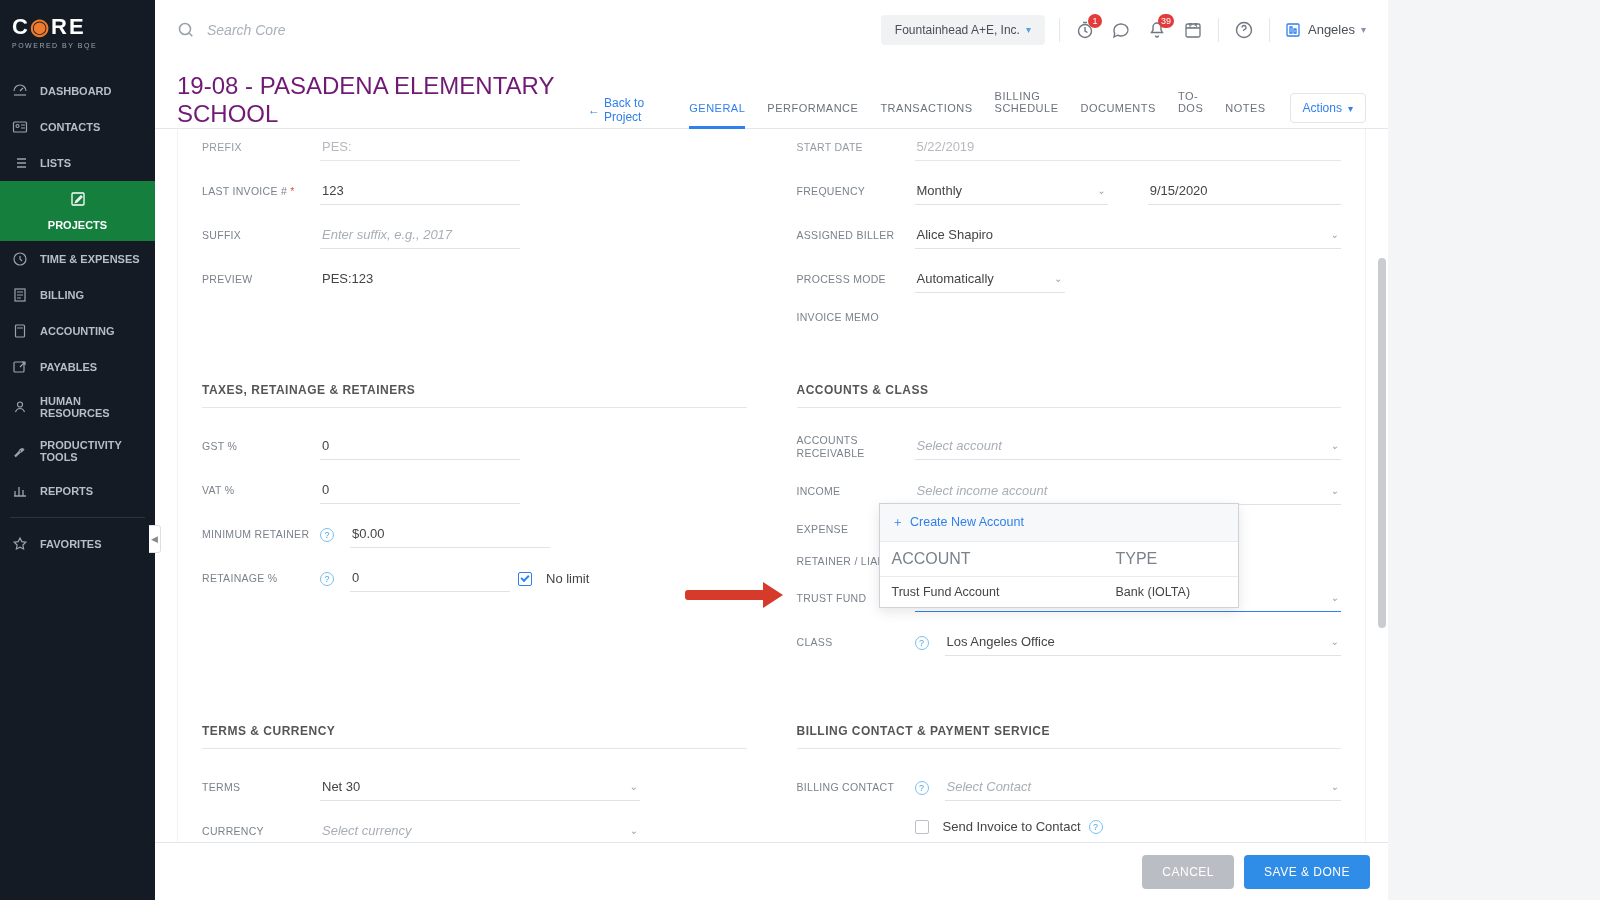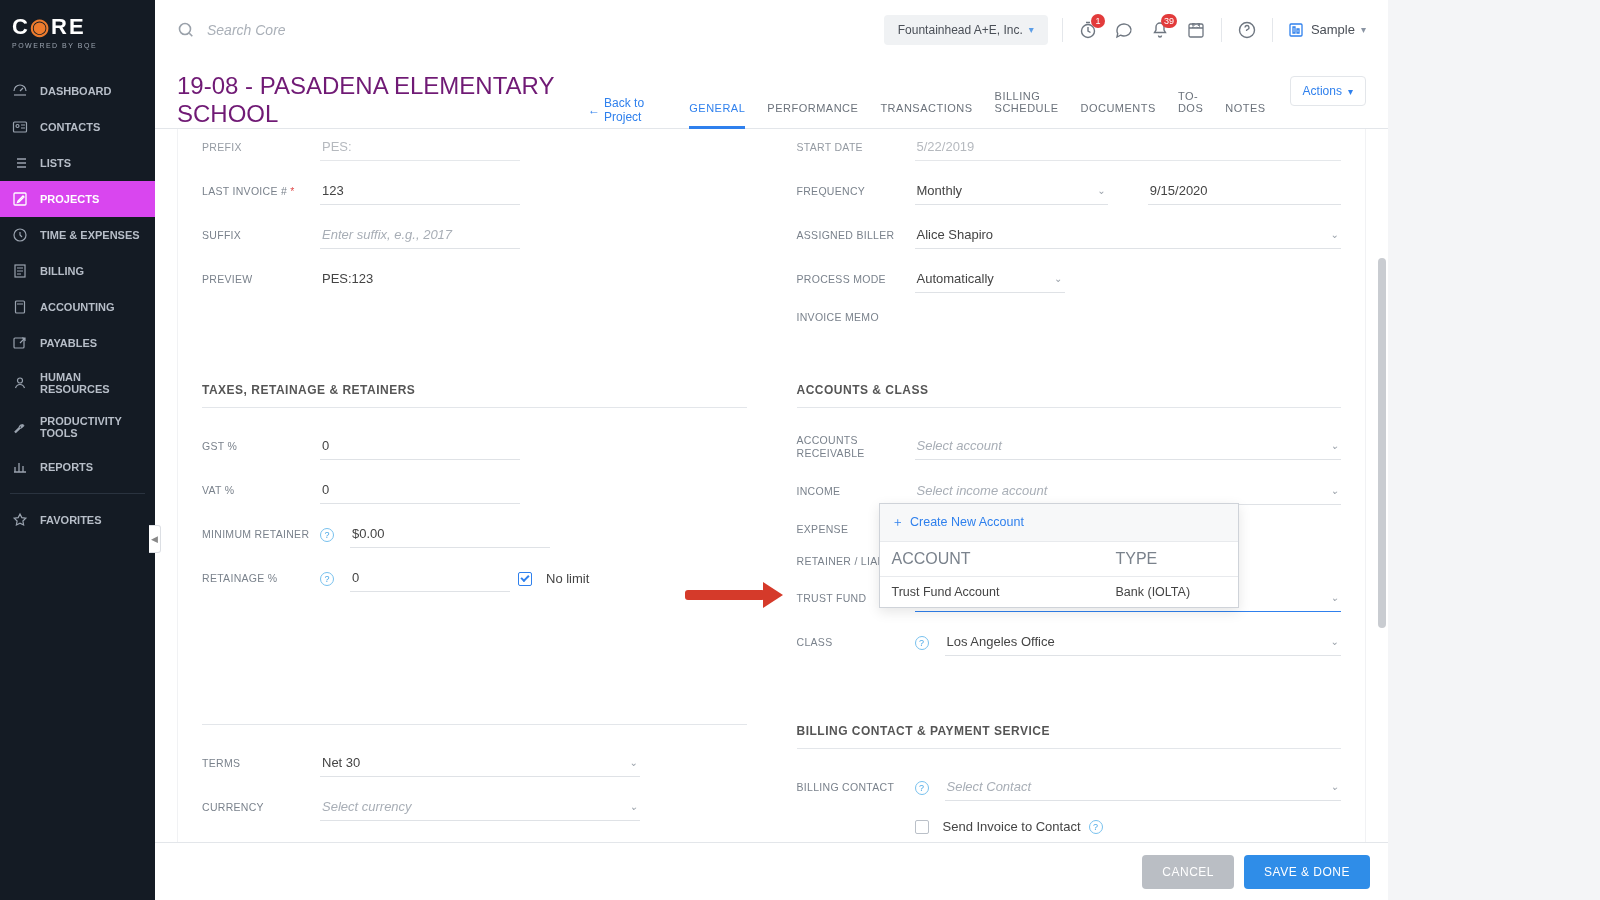--- a/index.html
+++ b/index.html
@@ -19,21 +19,21 @@
   body{margin:0;background:#f4f5f7;color:#444;font-size:13px;overflow:hidden;}
   .app{display:flex;width:1388px;height:900px;position:relative;}
   
   .sidebar{width:155px;background:var(--bg-darker);color:var(--text-light);display:flex;flex-direction:column;}
   .logo{padding:14px 12px 6px;}
   .logo-main{font-weight:700;font-size:22px;letter-spacing:2px;color:#fff;}
   .logo-main .o{color:var(--orange);}
   .logo-sub{font-size:7px;letter-spacing:1.5px;color:#9aa3af;margin-top:2px;}
   .nav{margin-top:18px;}
   .nav-item{display:flex;align-items:center;gap:12px;padding:10px 12px;font-size:11px;color:#b7bec8;cursor:pointer;font-weight:bold;}
-  .nav-item.active{background:#d946ef;color:#fff;}
+  .nav-item.active{background:#15803d;color:#fff;flex-direction:column;}
   .nav-item .icon{width:16px;height:16px;display:flex;align-items:center;justify-content:center;color:#9aa3af;}
   .nav-sep{height:1px;background:#2a333f;margin:8px 10px;}
   .collapse-handle{position:absolute;left:149px;top:525px;width:12px;height:28px;background:#fff;border:1px solid #dcdfe4;border-left:none;border-radius:0 3px 3px 0;display:flex;align-items:center;justify-content:center;color:#888;font-size:9px;cursor:pointer;}
   
   .main{flex:1;display:flex;flex-direction:column;background:#fff;}
   .topbar{height:60px;display:flex;align-items:center;padding:0 22px;border-bottom:1px solid transparent;}
   .search-wrap{display:flex;align-items:center;gap:10px;color:#888;}
   .search-input{border:none;outline:none;font-size:14px;width:220px;color:#555;}
   .search-input::placeholder{color:#aab0b8;font-style:italic;}
   .top-right{margin-left:auto;display:flex;align-items:center;gap:14px;padding-left:16px;}
@@ -45,21 +45,21 @@
   .sample{display:flex;align-items:center;gap:6px;color:#4a4f57;font-size:13px;cursor:pointer;}
   .sample svg{color:#2f80ed;}
   
   .page-head{display:flex;align-items:flex-end;padding:12px 22px 0;border-bottom:1px solid var(--border);gap:24px;position:relative;}
   .page-title{font-size:24px;color:#701a75;font-weight:500;}
   .back-link{color:var(--blue);font-size:12px;display:flex;align-items:center;gap:4px;cursor:pointer;margin-bottom:4px;}
   .tabs{margin-left:auto;display:flex;gap:22px;align-items:flex-end;}
   .tab{font-size:11px;color:#6b727b;padding:0 0 14px;letter-spacing:0.5px;cursor:pointer;position:relative;}
   .tab.active{color:var(--blue);}
   .tab.active::after{content:'';position:absolute;left:0;right:0;bottom:-1px;height:3px;background:var(--blue);}
-  .actions-btn{border:1px solid var(--border);border-radius:4px;padding:7px 12px;font-size:12px;color:var(--blue);display:flex;align-items:center;gap:6px;margin-bottom:22px;cursor:pointer;}
+  .actions-btn{border:1px solid var(--border);border-radius:4px;padding:7px 12px;font-size:12px;color:var(--blue);display:flex;align-items:center;gap:6px;margin-bottom:5px;cursor:pointer;}
   
   .body{flex:1;overflow:auto;padding:0 22px 0;background:#fff;}
   .panel{background:#fff;border:1px solid #f1f2f4;border-top:none;border-bottom:none;padding:0 24px;}
   .cols{display:flex;gap:50px;justify-content:flex-end;}
   .col{flex:1;min-width:0;}
   .sect-title{font-size:12px;color:#555;letter-spacing:0.5px;margin:0 0 10px;font-weight:600;}
   .sect-underline{border-bottom:1px solid var(--border);margin-bottom:26px;}
   .row{display:flex;align-items:center;margin-bottom:18px;gap:10px;}
   .label{width:108px;font-size:10.5px;color:var(--grey);letter-spacing:0.3px;line-height:1.3;}
   .req{color:#e05050;}
@@ -272,21 +272,21 @@
               <circle cx="10" cy="10" r="7.5"></circle>
               <path d="M8 7.5a2 2 0 1 1 2.7 1.9c-.6.2-1.2.7-1.2 1.6M10 14h.01"></path>
             </svg>
         </div>
         <div class="vsep"></div>
         <div class="sample">
           <svg width="18" height="18" viewBox="0 0 18 18" fill="none" stroke="#2f80ed" stroke-width="1.3">
               <rect x="3" y="3" width="12" height="12" rx="1"></rect>
               <path d="M6 6h2v6H6zM10 8h2v4h-2z"></path>
             </svg>
-          <span>Sample</span>
+          <span>Angeles</span>
           <span style="color:#8a94a3;font-size:10px">▾</span>
         </div>
       </div>
     </div>
 
     <div class="page-head">
       <div class="page-title">19-08 - PASADENA ELEMENTARY SCHOOL</div>
       <div class="back-link">
         <span>←</span>
         <span>Back to Project</span>
@@ -461,20 +461,21 @@
                     <span>Los Angeles Office</span>
                     <span class="chev">⌄</span>
                   </div>
                 </div>
             </div>
           </div>
         </div>
 
         <div class="cols" style="margin-top:50px;">
           <div class="col">
+            <div class="sect-title">TERMS &amp; CURRENCY</div>
             <div class="sect-underline"></div>
             <div class="row">
               <div class="label">TERMS</div>
               <div class="field">
                   <div class="sel" style="width:320px">
                     <span>Net 30</span>
                     <span class="chev">⌄</span>
                   </div>
                 </div>
             </div>

